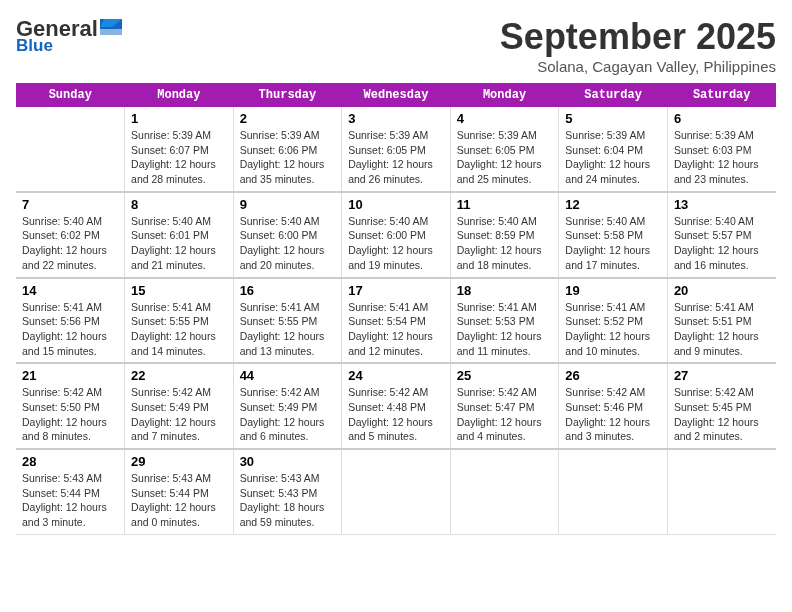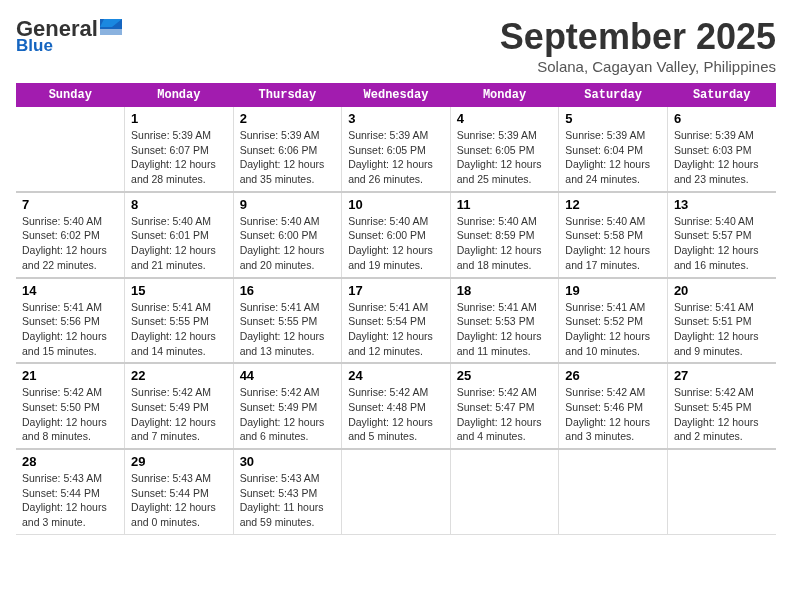--- a/index.html
+++ b/index.html
@@ -317,21 +317,21 @@
           <span class="day-number">29</span>
           <div class="cell-text">Sunrise: 5:43 AM</div>
           <div class="cell-text">Sunset: 5:44 PM</div>
           <div class="cell-text">Daylight: 12 hours</div>
           <div class="cell-text">and 0 minutes.</div>
         </td>
         <td>
           <span class="day-number">30</span>
           <div class="cell-text">Sunrise: 5:43 AM</div>
           <div class="cell-text">Sunset: 5:43 PM</div>
-          <div class="cell-text">Daylight: 11 hours</div>
+          <div class="cell-text">Daylight: 18 hours</div>
           <div class="cell-text">and 59 minutes.</div>
         </td>
         <td class="empty-cell"></td>
         <td class="empty-cell"></td>
         <td class="empty-cell"></td>
         <td class="empty-cell"></td>
       </tr>
     </tbody>
 </table>
 

